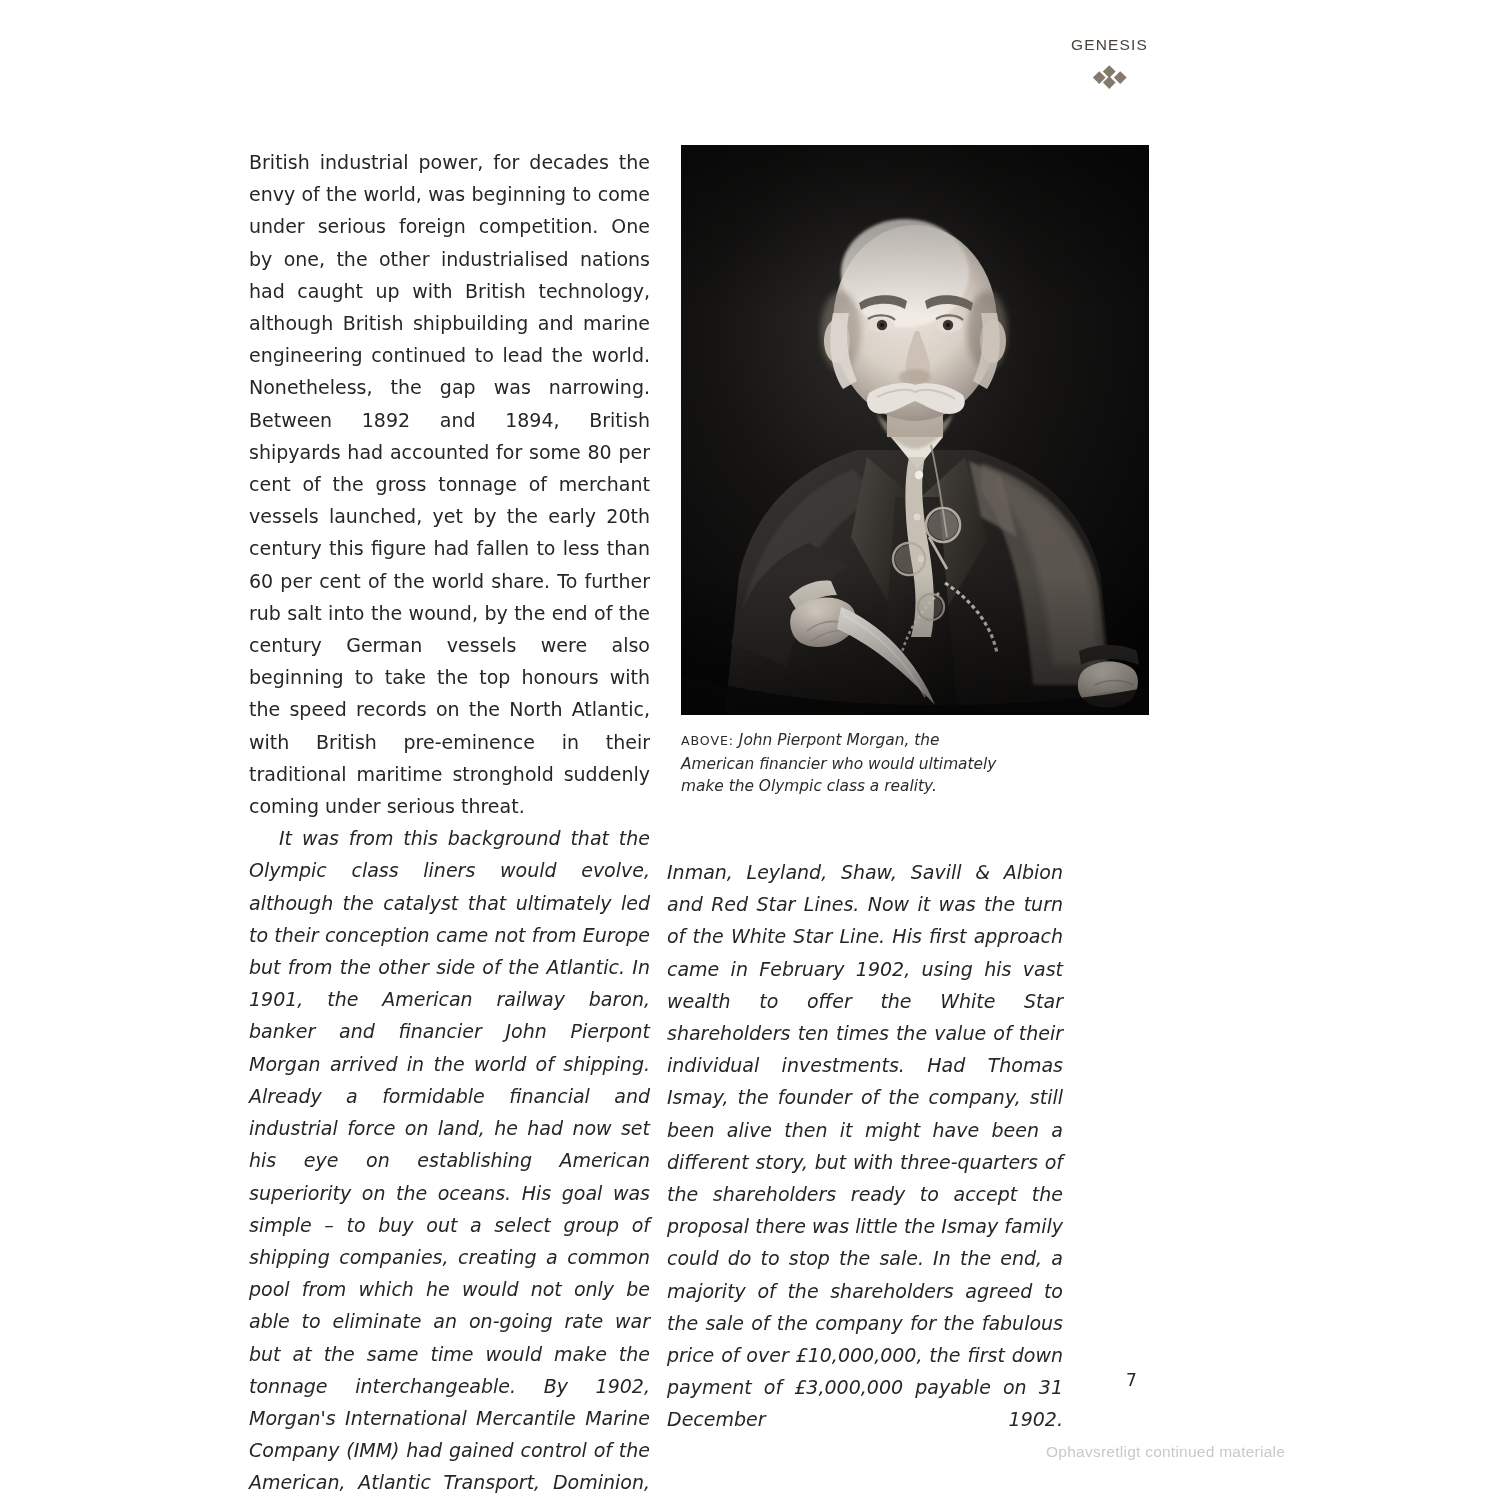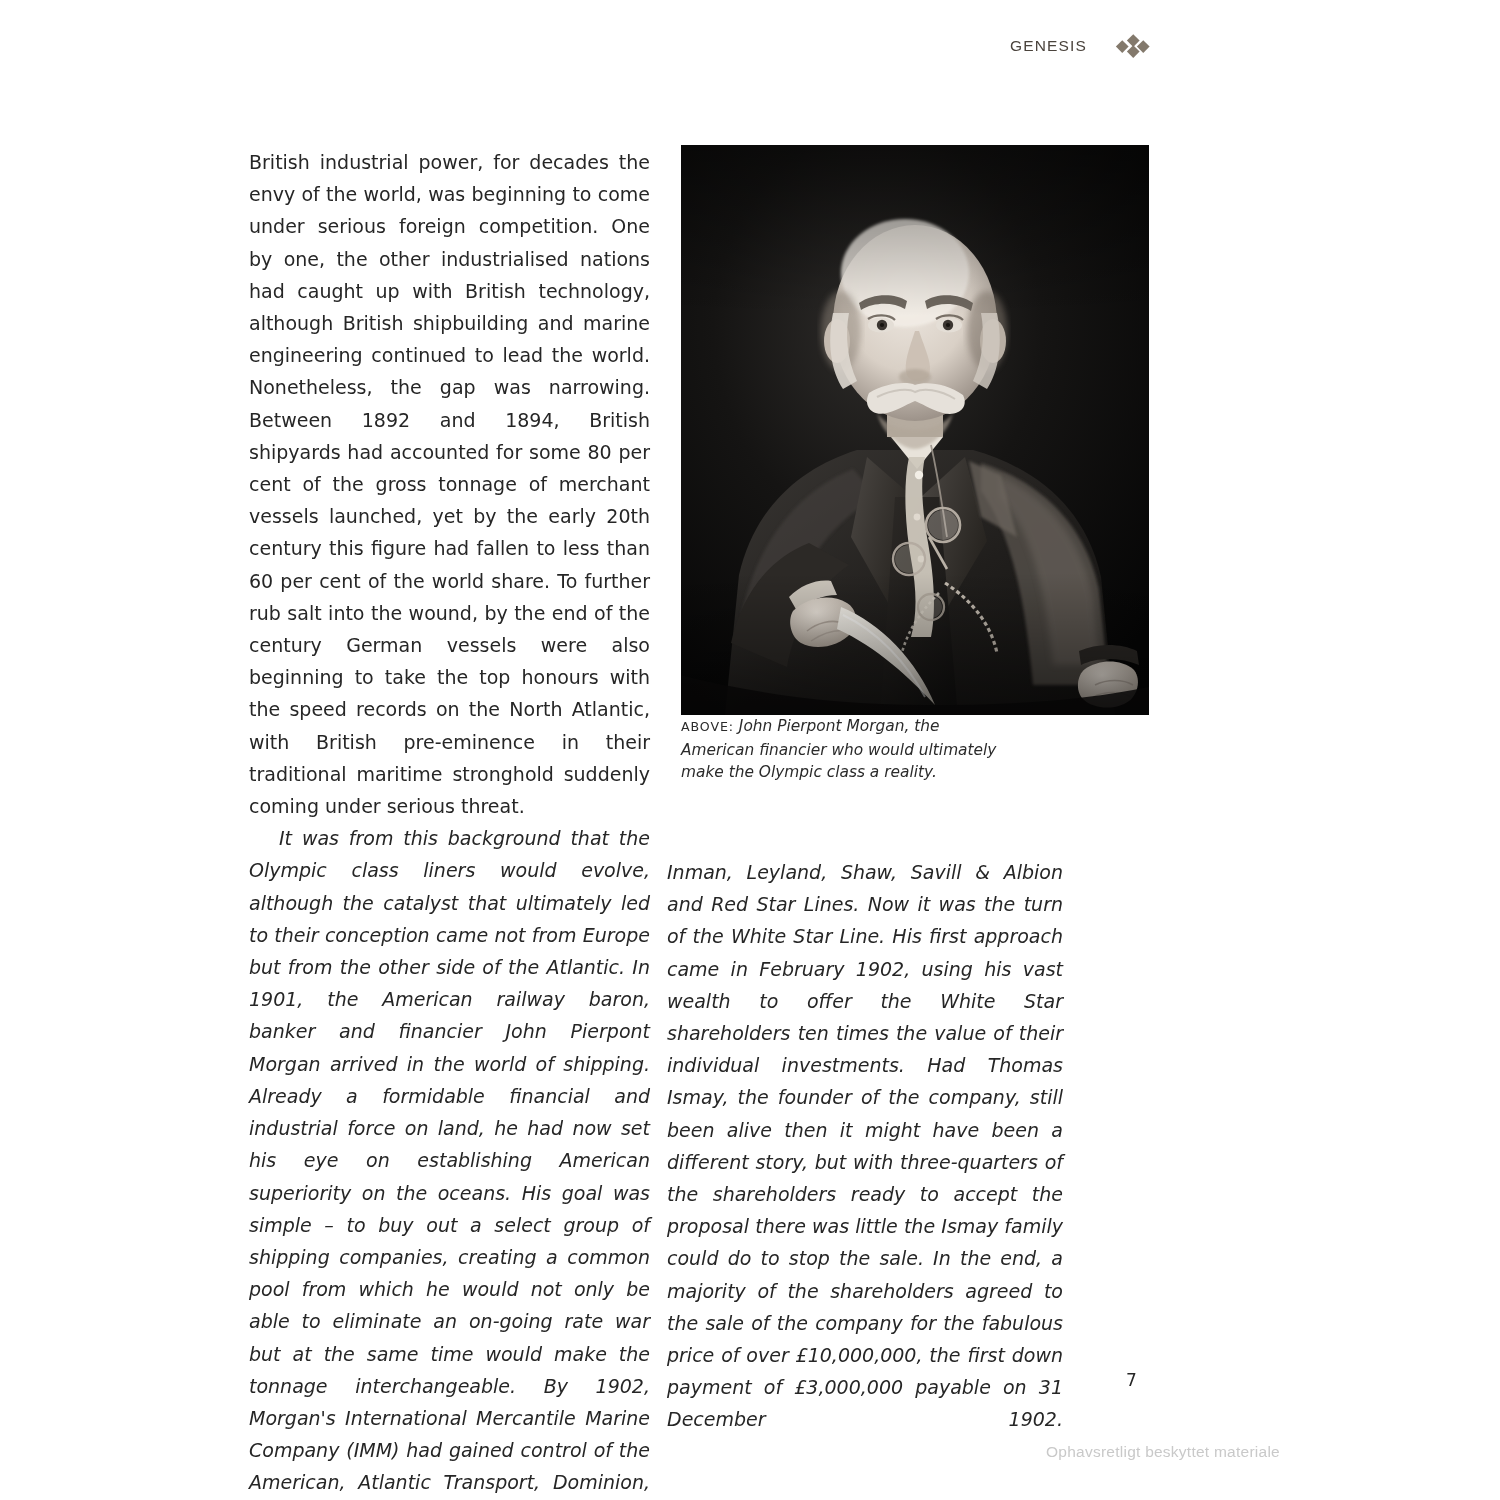--- a/index.html
+++ b/index.html
@@ -18,21 +18,22 @@
     box-sizing: border-box;
   }
 
   
   .running-header {
     position: absolute;
     top: 36px;
     right: 352px;
     display: flex;
     align-items: center;
-    gap: 31px;
+    gap: 13px;
+    flex-direction: column;
   }
   .running-header .label {
     font-family: "Liberation Sans", sans-serif;
     font-size: 15.5px;
     letter-spacing: 1.15px;
     color: #4a433c;
     font-weight: 400;
     white-space: nowrap;
   }
   .diamond-cluster {
@@ -104,20 +105,21 @@
     height: 570px;
     background: #0a0a0a;
     overflow: hidden;
     position: relative;
     display: block;
   }
   .photo-frame svg { display: block; }
 
   
   .caption {
+    margin-top: 14px;
     width: 330px;
     font-family: "DejaVu Sans", "Liberation Sans", sans-serif;
     font-size: 15.4px;
     line-height: 22.5px;
     color: #2b2b2b;
   }
   .caption .kicker {
     font-style: normal;
     font-size: 12.6px;
     letter-spacing: 0.9px;
@@ -311,15 +313,15 @@
       <span class="caption-body">John Pierpont Morgan, the American financier who would ultimately make the Olympic class a reality.</span>
     </figcaption>
   </figure>
 
   <div class="col-right-text">
     <p class="body-text last-para">Inman, Leyland, Shaw, Savill &amp; Albion and Red Star Lines. Now it was the turn of the White Star Line. His first approach came in February 1902, using his vast wealth to offer the White Star shareholders ten times the value of their individual investments. Had Thomas Ismay, the founder of the company, still been alive then it might have been a different story, but with three-quarters of the shareholders ready to accept the proposal there was little the Ismay family could do to stop the sale. In the end, a majority of the shareholders agreed to the sale of the company for the fabulous price of over £10,000,000, the first down payment of £3,000,000 payable on 31 December 1902.</p>
   </div>
 
   <div class="folio">7</div>
 
-  <div class="copyright-strip">Ophavsretligt beskyttet materiale</div>
+  <div class="copyright-strip">Ophavsretligt continued materiale</div>
 
 </div>
 
 </body></html>

